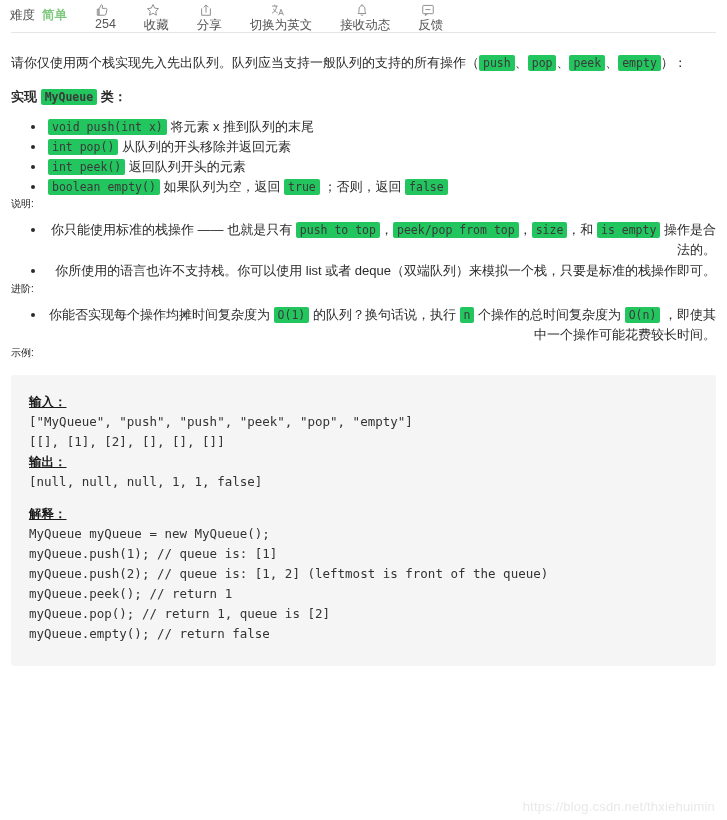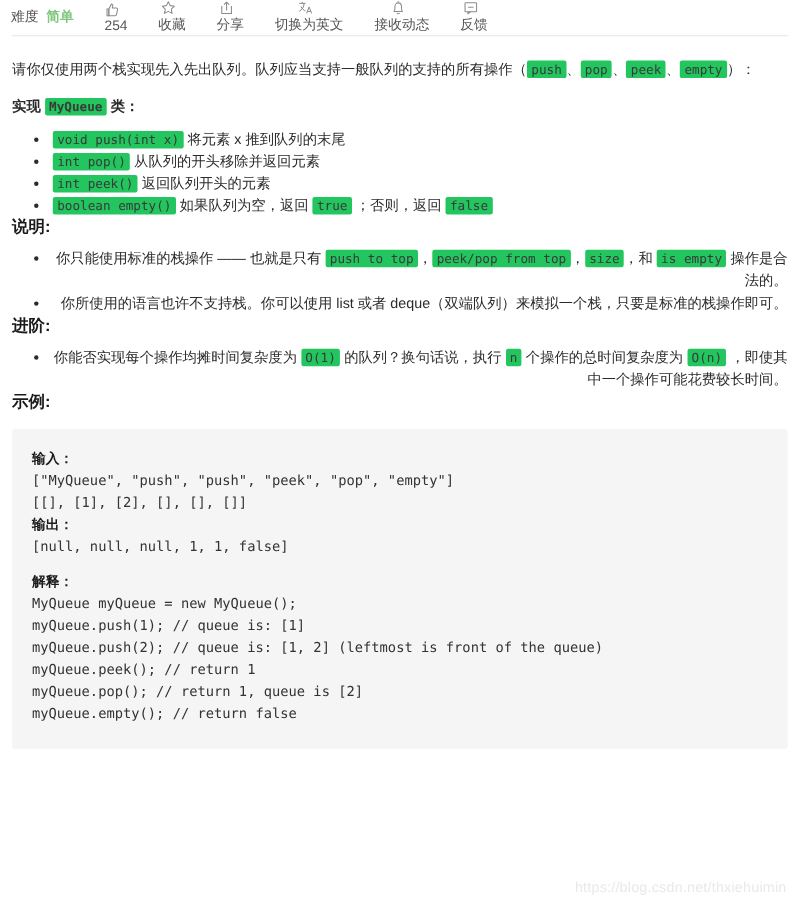--- a/index.html
+++ b/index.html
@@ -13,21 +13,20 @@
     font-family: "Liberation Sans", "DejaVu Sans", sans-serif;
     font-size: 13px;
     color: #333333;
     overflow: hidden;
     position: relative;
   }
 
   
   .toolbar {
     display: flex;
-    align-items: center;
     height: 28px;
     padding: 3px 10px 0 10px;
     box-sizing: border-box;
     gap: 0;
     font-size: 12.5px;
   }
   .tb-group {
     display: flex;
     align-items: center;
     white-space: nowrap;
@@ -102,22 +101,22 @@
     margin-bottom: 0px;
     padding-left: 2px;
   }
   ul.blist.wide li {
     line-height: 20px;
     margin-bottom: 1px;
     text-align: right;
   }
 
   h3.sec {
-    font-size: 15px;
-    font-weight: bold;
+    font-size: 10px;
+    font-weight: normal;
     color: #1a1a1a;
     margin: 0;
     padding: 0;
   }
   .sec-说明 { padding-top: 47px; }
   .sec-adv  { padding-top: 36px; }
   .sec-ex   { padding-top: 38px; }
 
   
   .codeblock {
@@ -128,20 +127,21 @@
     box-sizing: border-box;
     position: relative;
   }
   .cb-head {
     font-family: "DejaVu Sans Mono", "Liberation Mono", monospace;
     font-weight: bold;
     font-size: 12.5px;
     color: #1a1a1a;
     line-height: 20px;
     white-space: pre;
+    text-decoration: underline;
   }
   .cb-line {
     font-family: "DejaVu Sans Mono", "Liberation Mono", monospace;
     font-size: 12.5px;
     color: #333333;
     line-height: 20px;
     white-space: pre;
   }
   .cb-gap { height: 12px; }
 

